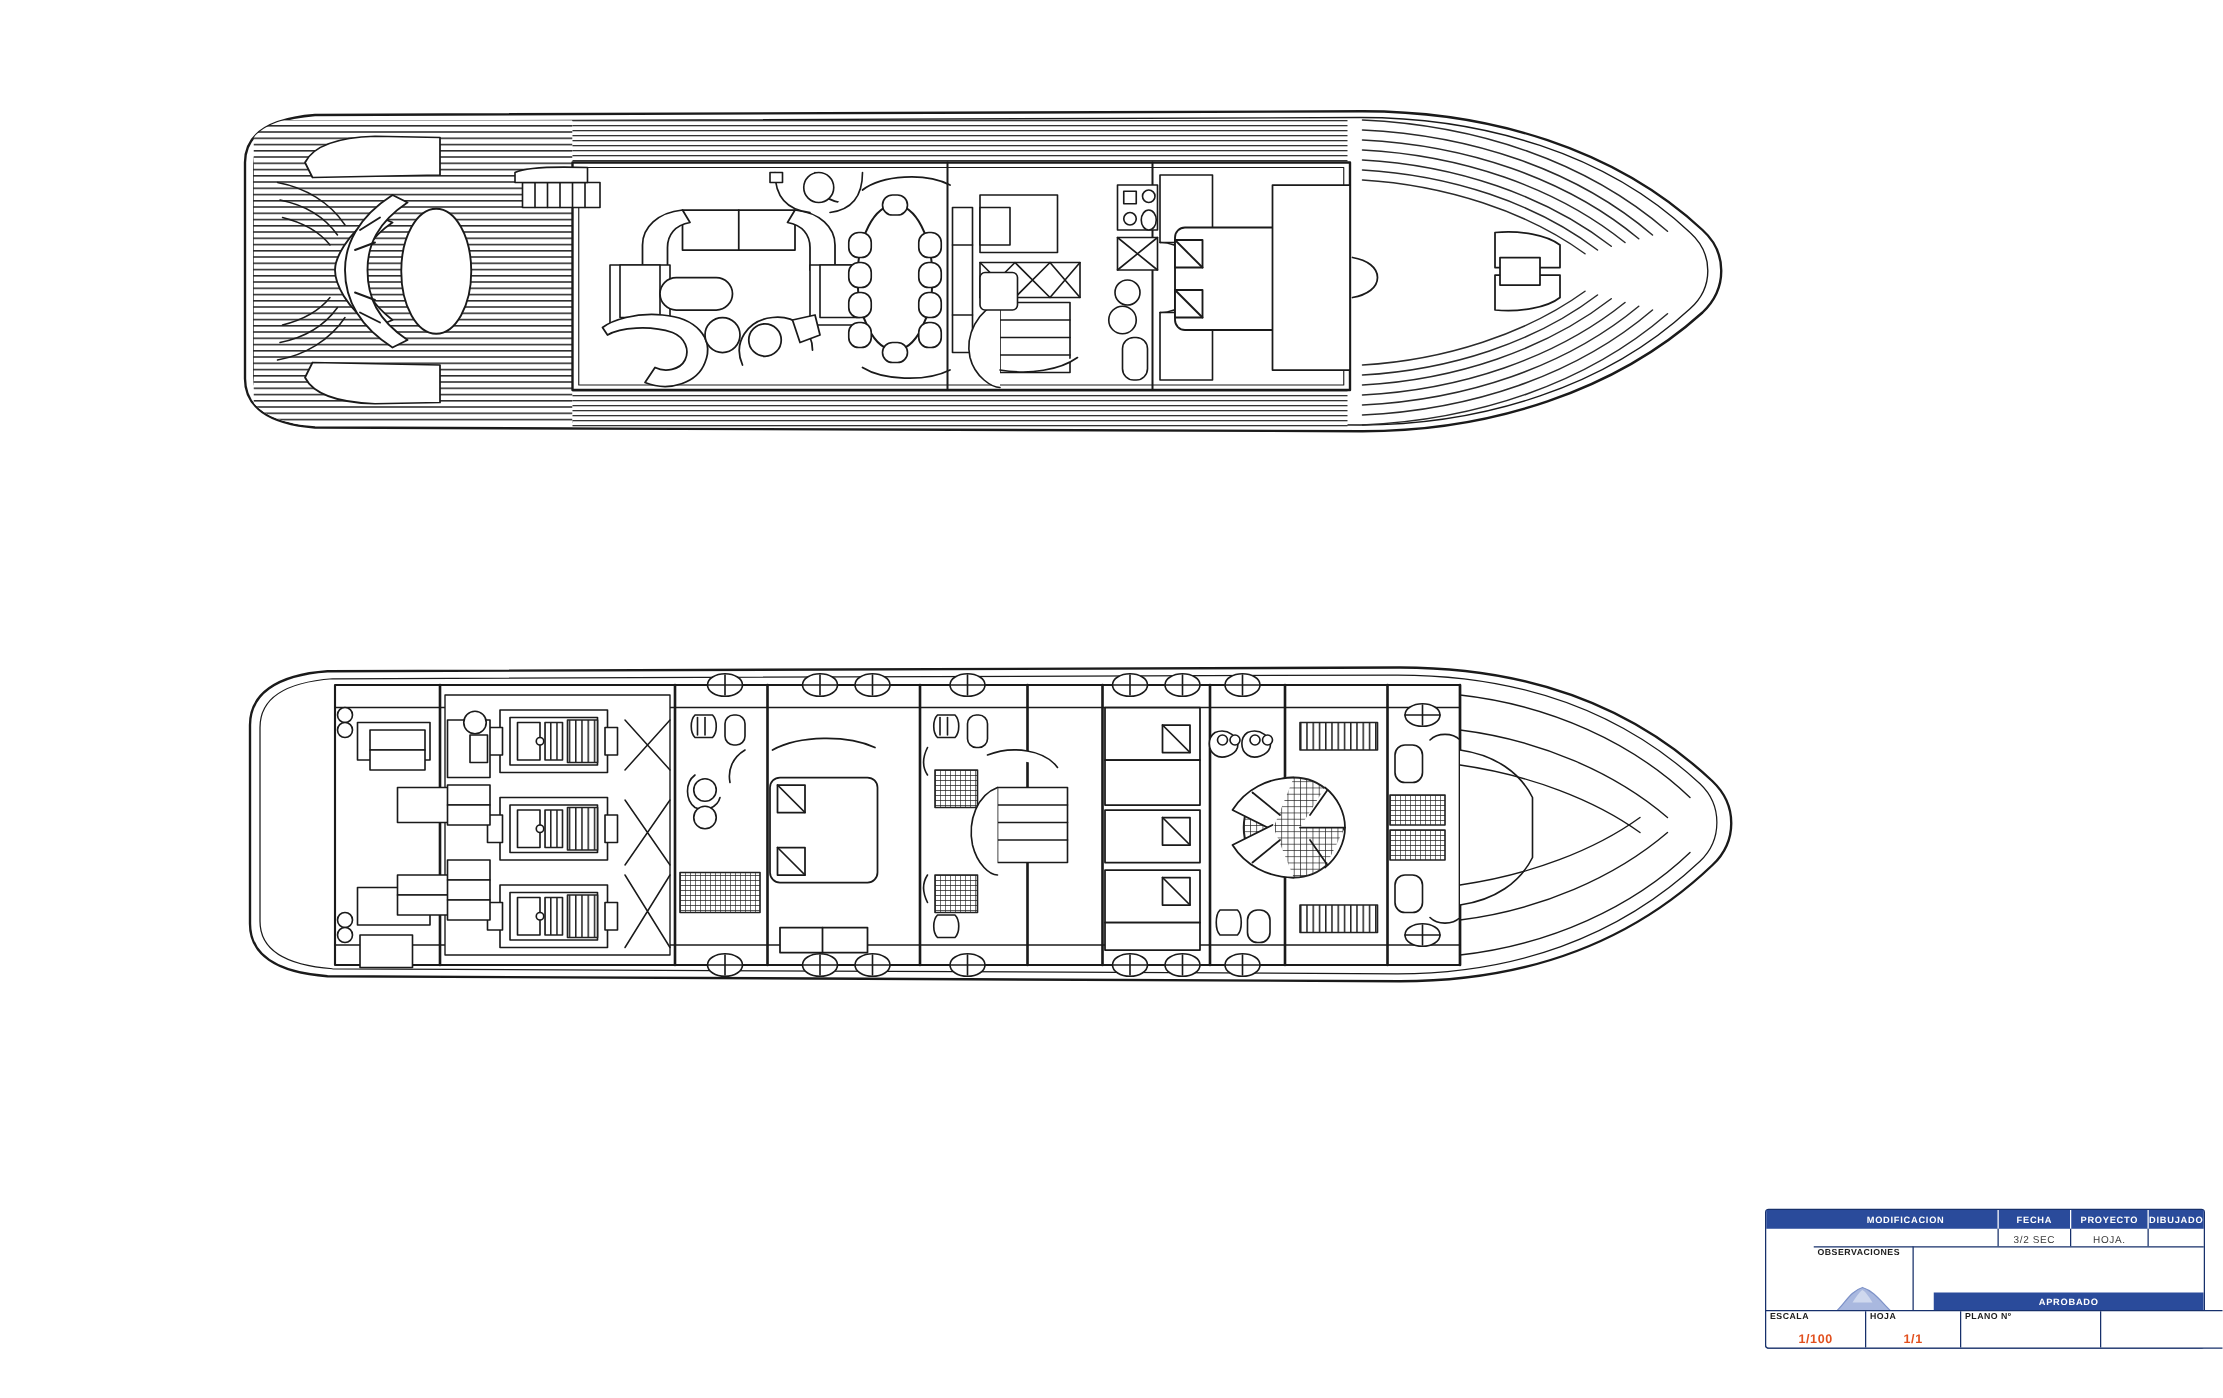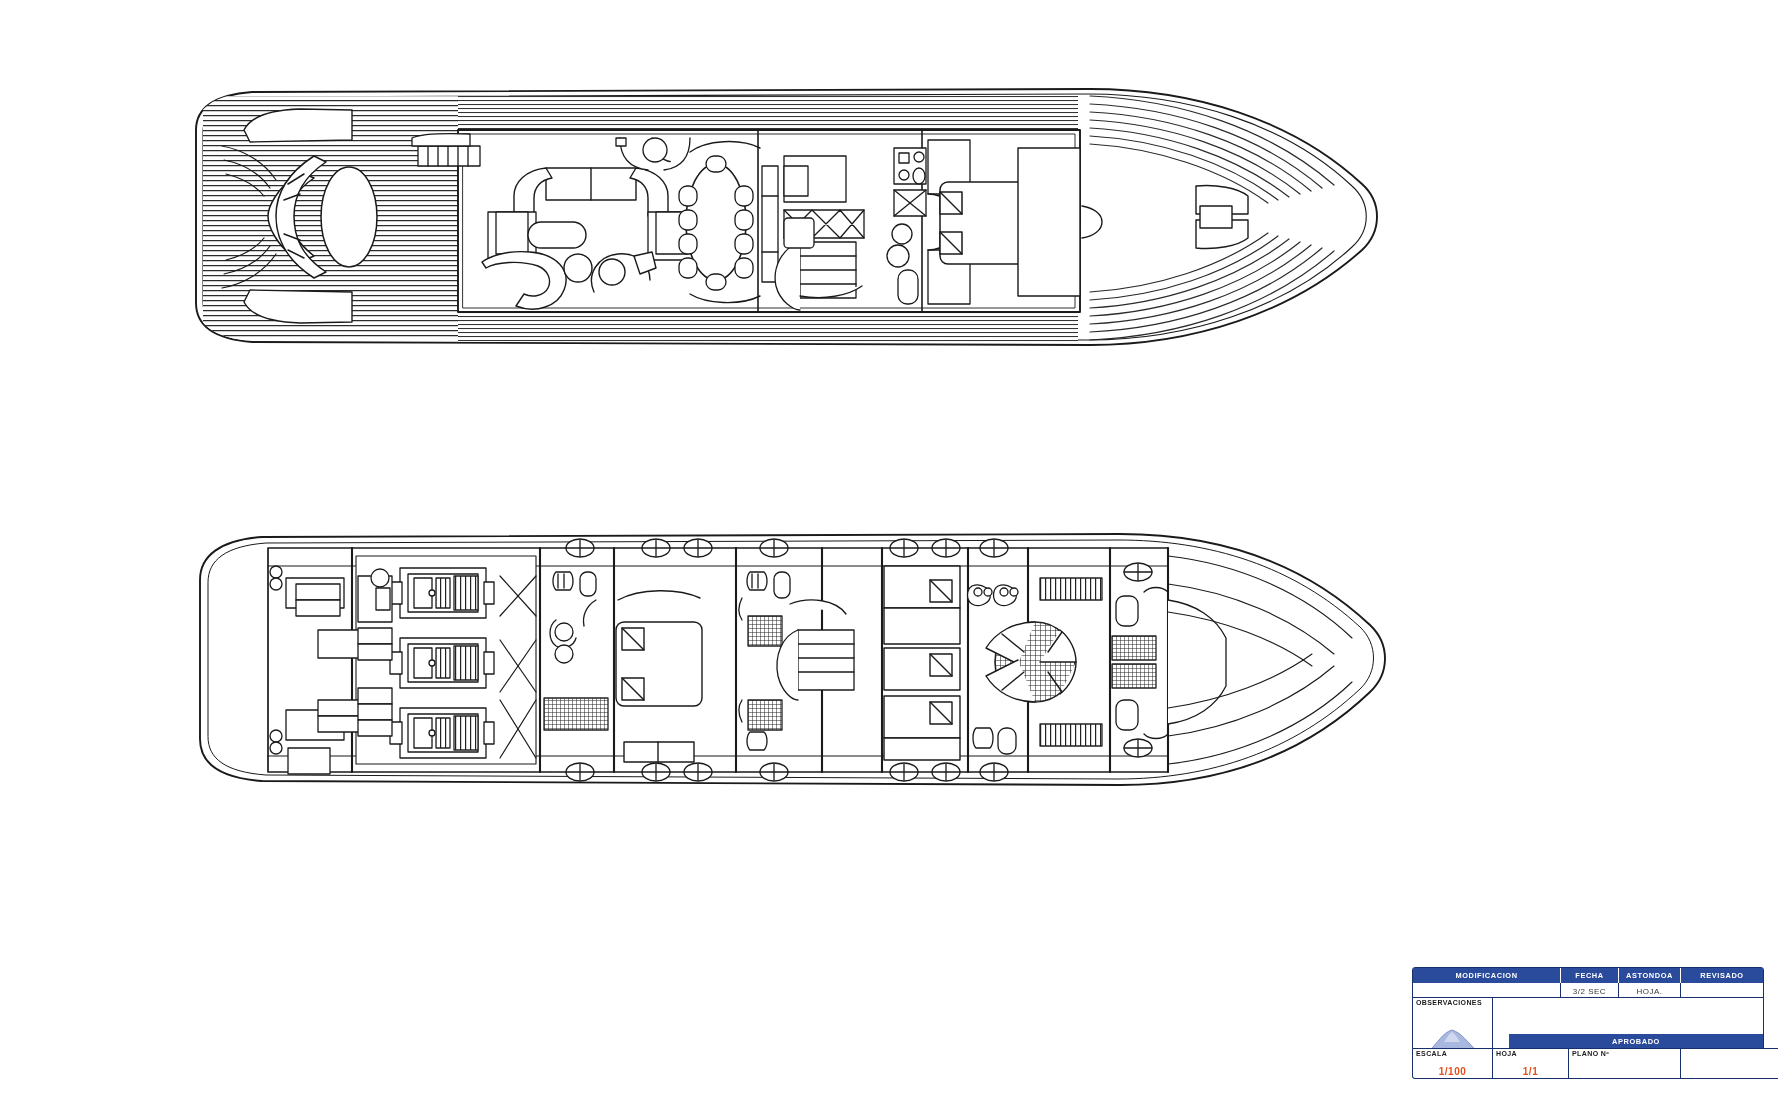--- a/index.html
+++ b/index.html
@@ -10,21 +10,21 @@
   }
   #sheet{position:absolute;left:0;top:0;width:1778px;height:1118px;background:#fff;}
   svg.plan{position:absolute;left:0;top:0;width:1778px;height:1118px;}
 
   
   .tb{
     position:absolute;left:1412px;top:967px;width:352px;height:112px;
     border:1.6px solid #17306b;border-radius:3px;background:#fff;
     box-sizing:border-box;
   }
-  .tb-row{display:flex;width:100%;box-sizing:border-box;}
+  .tb-row{display:flex;width:100%;box-sizing:border-box;padding-left:38px;}
   .tb-hdr{height:15px;background:#2a4b9b;}
   .tb-hdr .c{
     color:#ffffff;font-size:7.4px;letter-spacing:.6px;font-weight:bold;
     display:flex;align-items:center;justify-content:center;
     border-right:1px solid #ffffff;box-sizing:border-box;overflow:hidden;
     white-space:nowrap;
   }
   .tb-hdr .c:last-child{border-right:none;}
   .cell{
     box-sizing:border-box;border-right:1px solid #17306b;border-top:1px solid #17306b;
@@ -552,22 +552,22 @@
         </g>
       </g>
     </g>
   </svg>
 
   <div class="tb">
 
     <div class="tb-row tb-hdr">
       <div class="c" style="width:148px">MODIFICACION</div>
       <div class="c" style="width:58px">FECHA</div>
-      <div class="c" style="width:62px">ASTONDOA</div>
-      <div class="c" style="flex:1">REVISADO</div>
+      <div class="c" style="width:62px">PROYECTO</div>
+      <div class="c" style="flex:1">DIBUJADO</div>
     </div>
 
     <div class="tb-row" style="height:14px">
       <div class="cell" style="width:148px;border-top:none"></div>
       <div class="cell" style="width:58px;border-top:none">
         <div class="val val-sm" style="bottom:1px;color:#3a3a3a;font-weight:normal">3/2 SEC</div>
       </div>
       <div class="cell" style="width:62px;border-top:none">
         <div class="val val-sm" style="bottom:1px;color:#3a3a3a;font-weight:normal">HOJA.</div>
       </div>

